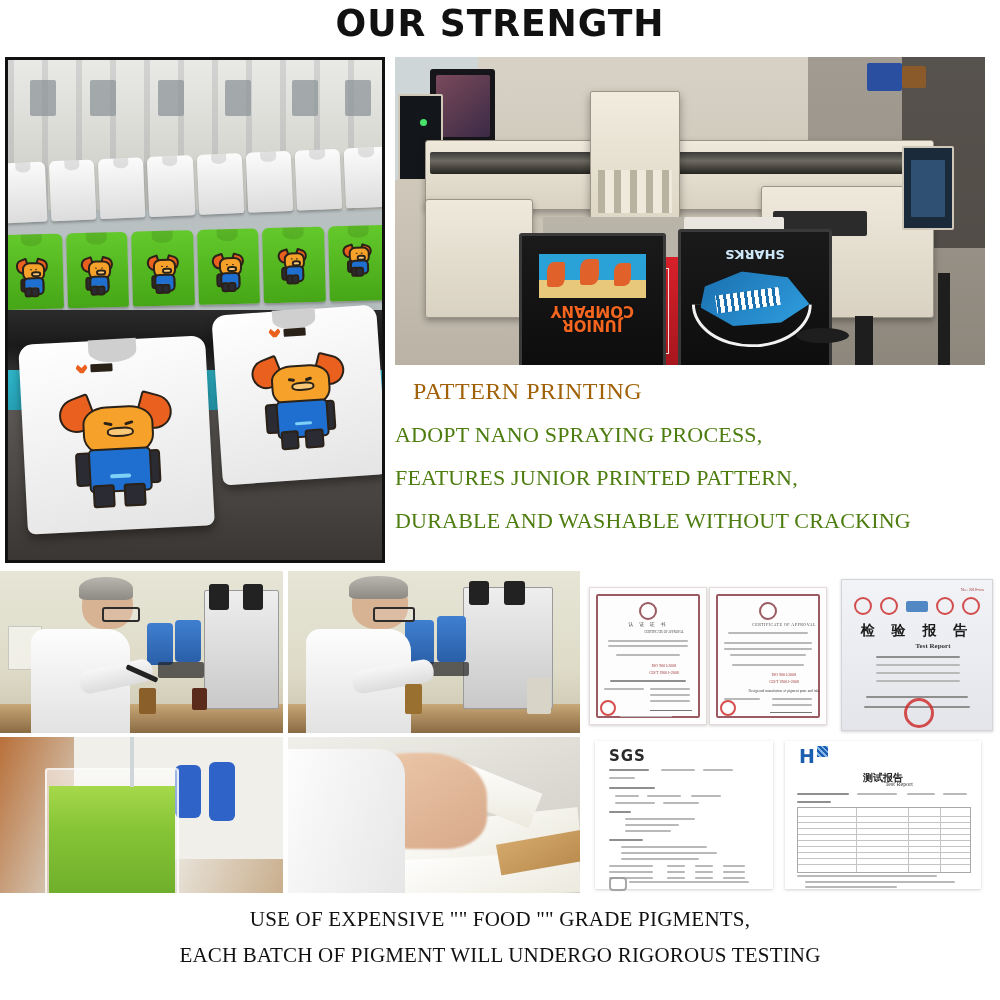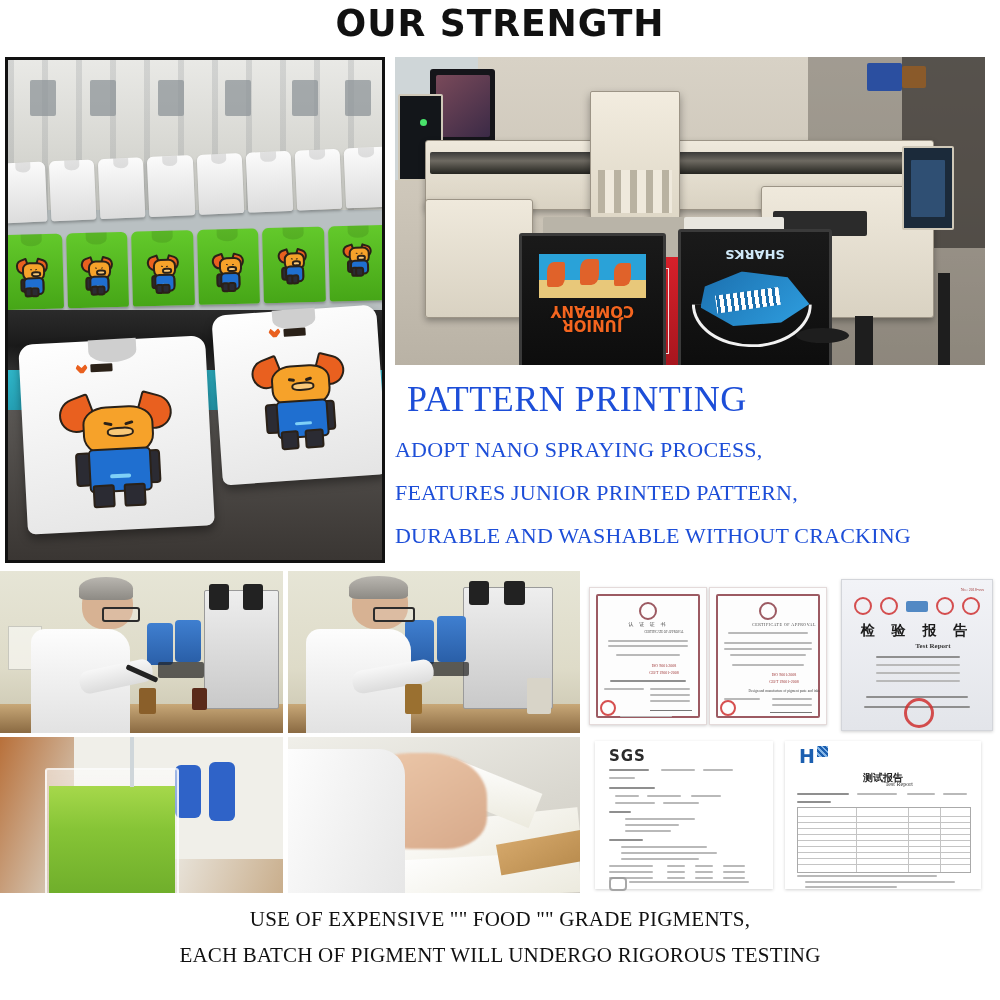--- a/index.html
+++ b/index.html
@@ -117,22 +117,22 @@
     border:3px solid #f2f2f2;border-bottom:none;border-radius:50% 50% 0 0 / 100% 100% 0 0;}
   .shark-word{position:absolute;left:8%;bottom:-2%;width:84%;text-align:center;
     color:#cfe8f8;font-family:"DejaVu Sans",sans-serif;font-weight:bold;font-size:13px;}
   .pr-cart{position:absolute;background:#2b2b2b;border-radius:2px;}
   .pr-ink{position:absolute;background:#2b4fa0;border-radius:2px;}
   .pr-leg{position:absolute;background:#1e1e1e;}
   .pr-dot{position:absolute;border-radius:50%;}
 
   
   #pattern-block{position:absolute;left:395px;top:378px;width:600px;}
-  .pp-head{font-size:36px;letter-spacing:.5px;color:#1d4ed8;margin-left:12px;}
-  .pp-line{font-size:22px;letter-spacing:.2px;color:#1d4ed8;margin-top:17px;}
+  .pp-head{font-size:24px;letter-spacing:.5px;color:#a16207;margin-left:18px;}
+  .pp-line{font-size:22px;letter-spacing:.2px;color:#4d7c0f;margin-top:17px;}
   .pp-line:first-of-type{margin-top:22px;}
 
   
   .labphoto{position:absolute;overflow:hidden;}
   #photo-lab-left{left:0px;top:571px;width:283px;height:162px;}
   #photo-lab-right{left:288px;top:571px;width:292px;height:162px;}
   .lab-bg{position:absolute;inset:0;background:linear-gradient(180deg,#e6e5d6 0%,#dedbc8 60%,#c8c3ad 100%);}
   .lab-wallmark{position:absolute;background:rgba(255,255,255,.55);border:1px solid rgba(160,160,150,.5);}
   .sci-head{position:absolute;background:#d7b293;border-radius:46% 46% 42% 42%;}
   .sci-hair{position:absolute;background:linear-gradient(180deg,#b9b6b0,#8d8a84);border-radius:50% 50% 16% 16%;}

